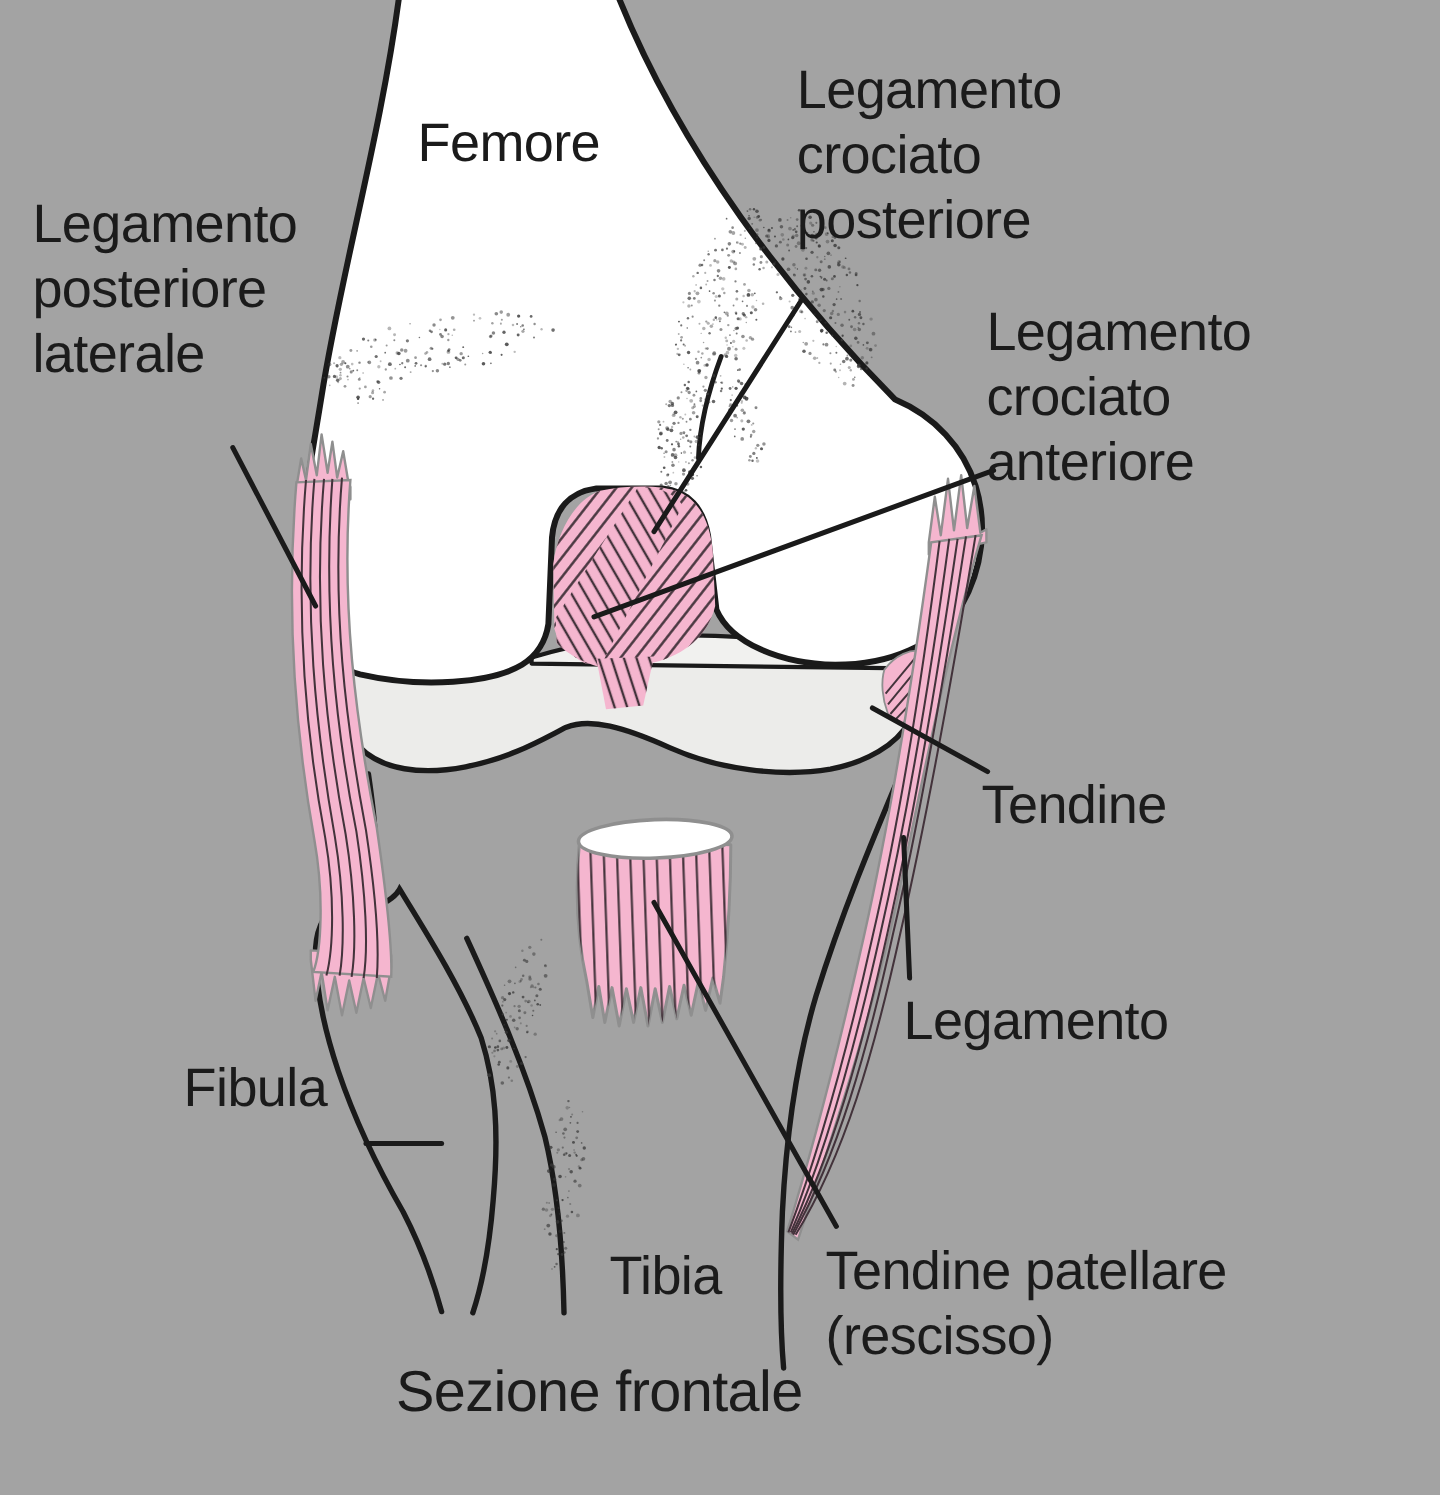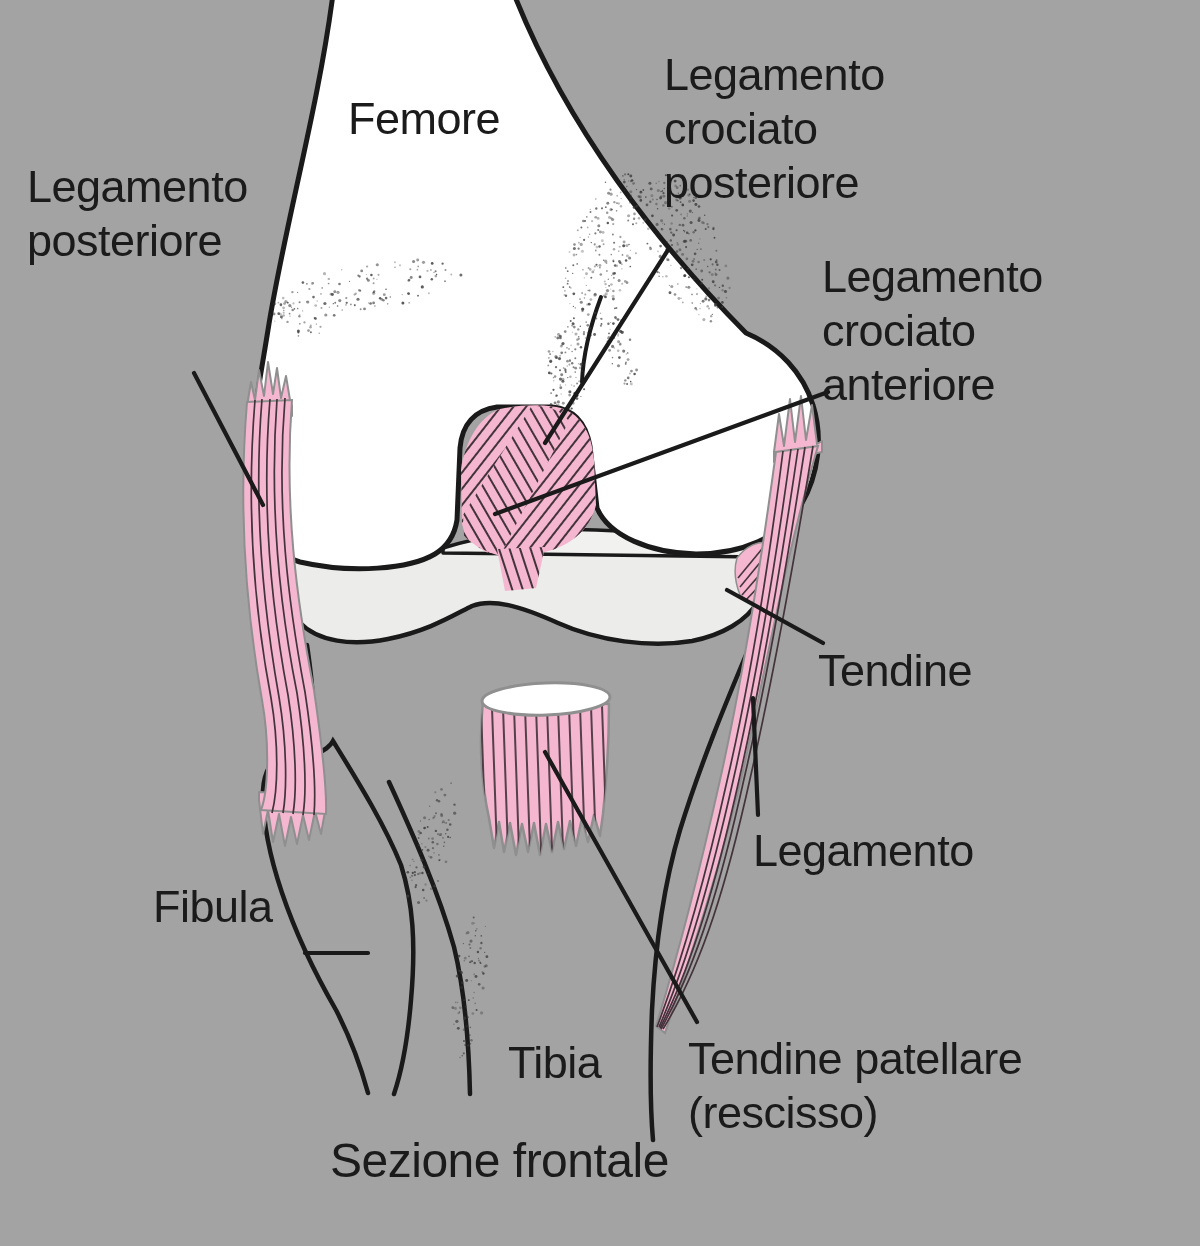--- a/index.html
+++ b/index.html
@@ -1079,20 +1079,21 @@
 
 <div class="label" style="left:664px;top:48px">
   <span>Legamento</span>
   <span>crociato</span>
   <span>posteriore</span>
 </div>
 
 <div class="label" style="left:27px;top:160px">
   <span>Legamento</span>
   <span>posteriore</span>
+  <span>laterale</span>
 </div>
 
 <div class="label" style="left:822px;top:250px">
   <span>Legamento</span>
   <span>crociato</span>
   <span>anteriore</span>
 </div>
 
 <div class="label" style="left:818px;top:644px">Tendine</div>
 

